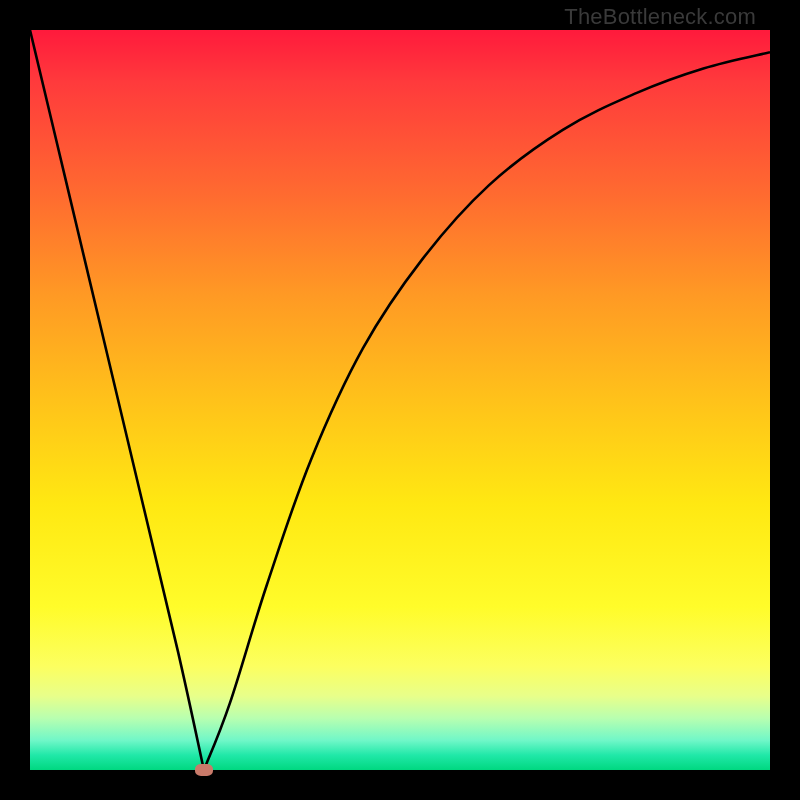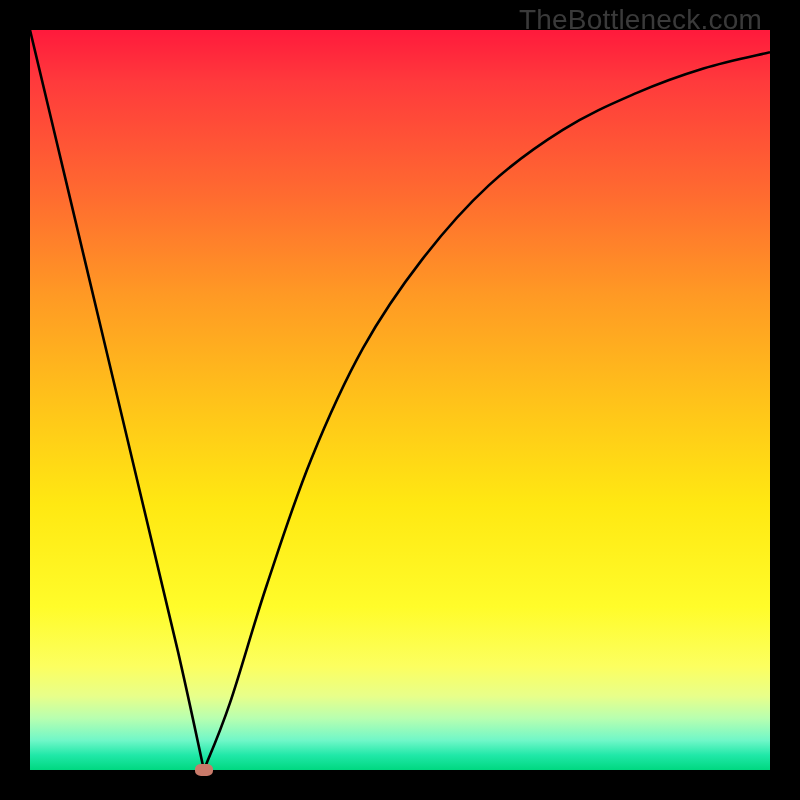--- a/index.html
+++ b/index.html
@@ -35,23 +35,23 @@
       #e8ff8a 90%,
       #b8ffb0 93%,
       #70f7c8 96%,
       #20e8a8 98%,
       #00d880 100%
     );
   }
   .watermark {
     position: absolute;
     top: 4px;
-    right: 38px;
+    right: 44px;
     color: #3a3a3a;
-    font-size: 28px;
+    font-size: 22px;
     font-weight: 500;
     letter-spacing: 0.2px;
     pointer-events: none;
   }
   svg.curve {
     position: absolute;
     left: 0;
     top: 0;
     width: 740px;
     height: 740px;

